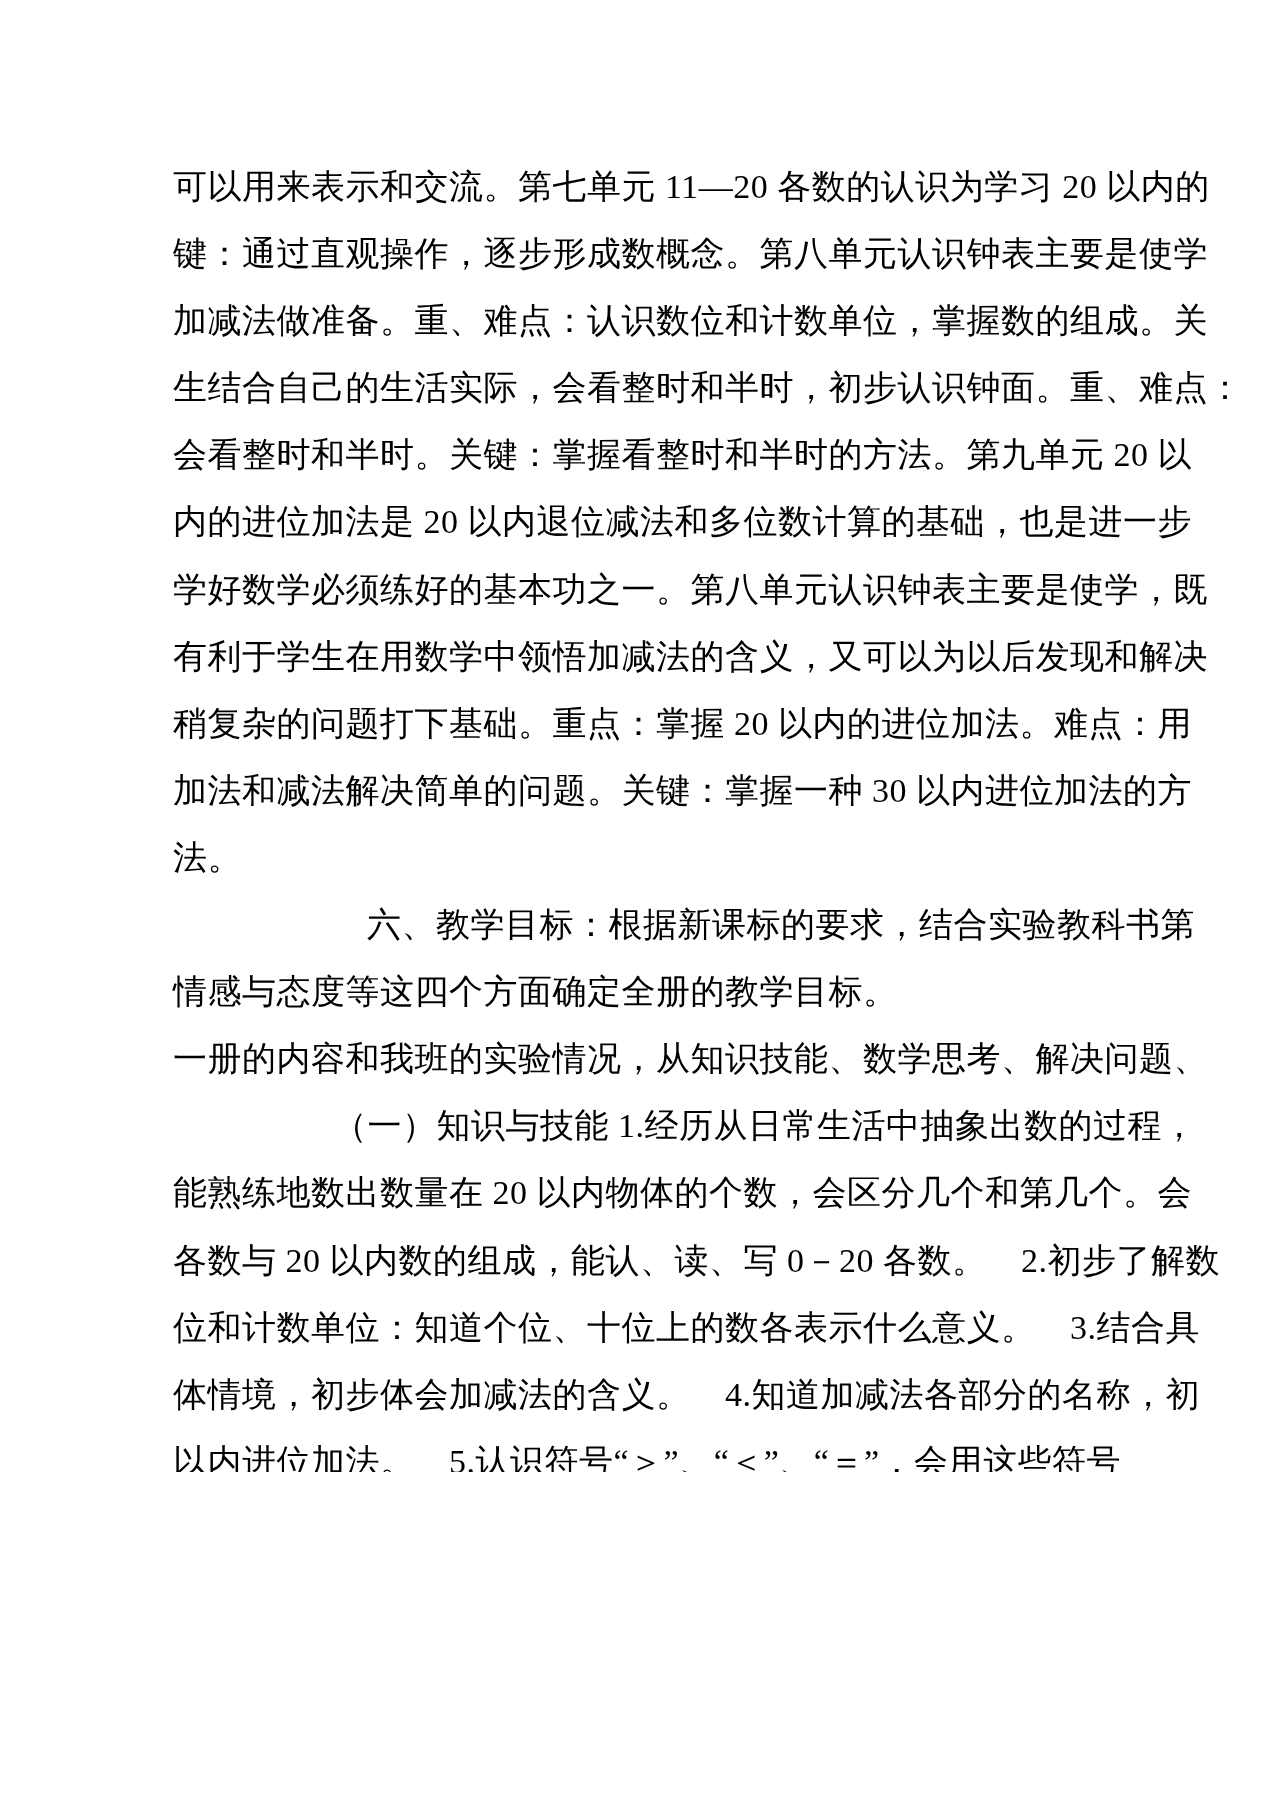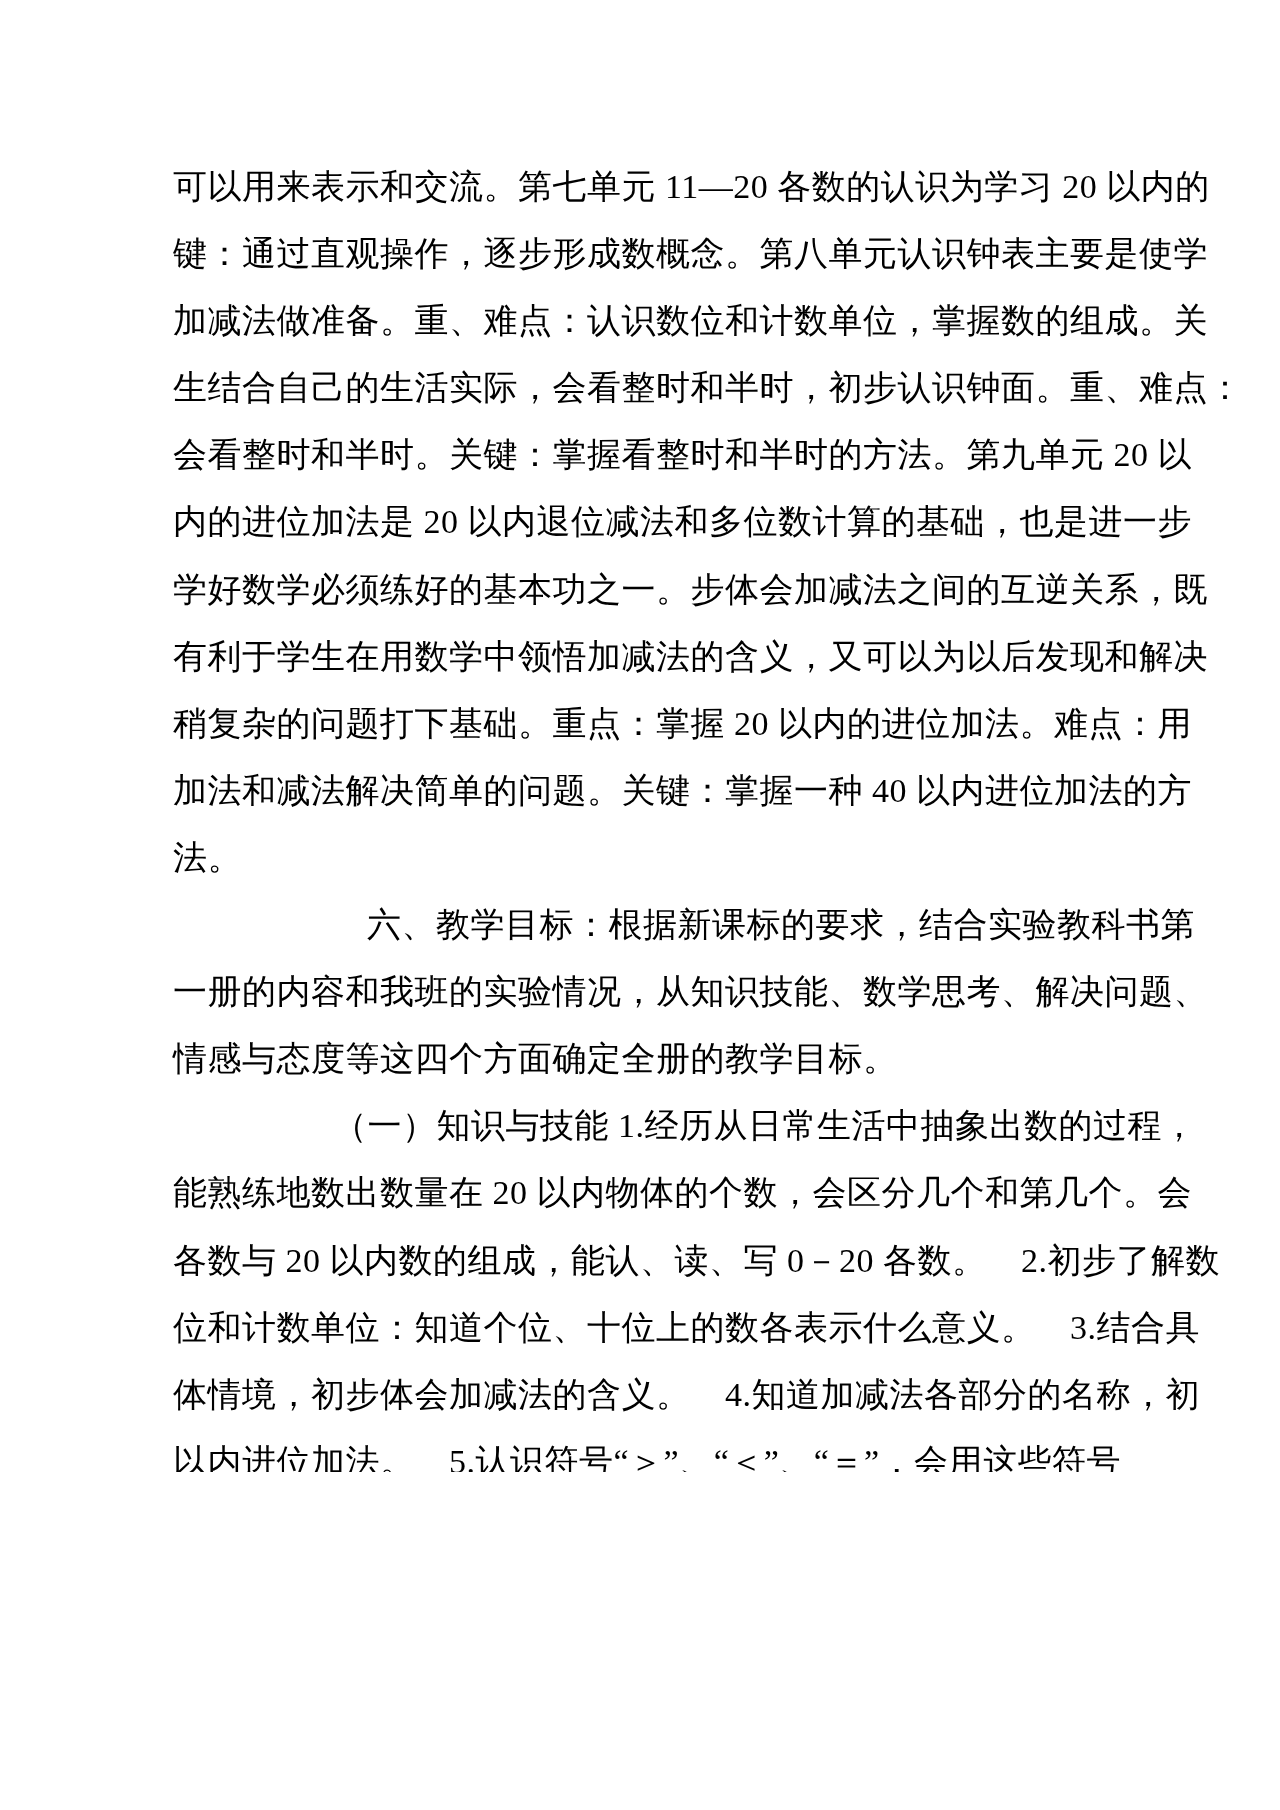--- a/index.html
+++ b/index.html
@@ -41,28 +41,28 @@
 <body>
 
 <div class="page">
   <div class="doc-body">
       <div class="line">可以用来表示和交流。第七单元 11—20 各数的认识为学习 20 以内的</div>
       <div class="line">键：通过直观操作，逐步形成数概念。第八单元认识钟表主要是使学</div>
       <div class="line">加减法做准备。重、难点：认识数位和计数单位，掌握数的组成。关</div>
       <div class="line">生结合自己的生活实际，会看整时和半时，初步认识钟面。重、难点：</div>
       <div class="line">会看整时和半时。关键：掌握看整时和半时的方法。第九单元 20 以</div>
       <div class="line">内的进位加法是 20 以内退位减法和多位数计算的基础，也是进一步</div>
-      <div class="line">学好数学必须练好的基本功之一。步体会加减法之间的互逆关系，既</div>
+      <div class="line">学好数学必须练好的基本功之一。第八单元认识钟表主要是使学，既</div>
       <div class="line">有利于学生在用数学中领悟加减法的含义，又可以为以后发现和解决</div>
       <div class="line">稍复杂的问题打下基础。重点：掌握 20 以内的进位加法。难点：用</div>
-      <div class="line">加法和减法解决简单的问题。关键：掌握一种 40 以内进位加法的方</div>
+      <div class="line">加法和减法解决简单的问题。关键：掌握一种 30 以内进位加法的方</div>
       <div class="line">法。</div>
       <div class="line" style="padding-left: 194px;">六、教学目标：根据新课标的要求，结合实验教科书第</div>
+      <div class="line">情感与态度等这四个方面确定全册的教学目标。</div>
       <div class="line">一册的内容和我班的实验情况，从知识技能、数学思考、解决问题、</div>
-      <div class="line">情感与态度等这四个方面确定全册的教学目标。</div>
       <div class="line" style="padding-left: 160px;">（一）知识与技能 1.经历从日常生活中抽象出数的过程，</div>
       <div class="line">能熟练地数出数量在 20 以内物体的个数，会区分几个和第几个。会</div>
       <div class="line">各数与 20 以内数的组成，能认、读、写 0－20 各数。　2.初步了解数</div>
       <div class="line">位和计数单位：知道个位、十位上的数各表示什么意义。　3.结合具</div>
       <div class="line">体情境，初步体会加减法的含义。　4.知道加减法各部分的名称，初</div>
       <div class="line">以内进位加法。　5.认识符号“＞”、“＜”、“＝”，会用这些符号</div>
     </div>
 </div>
 
 </body></html>

